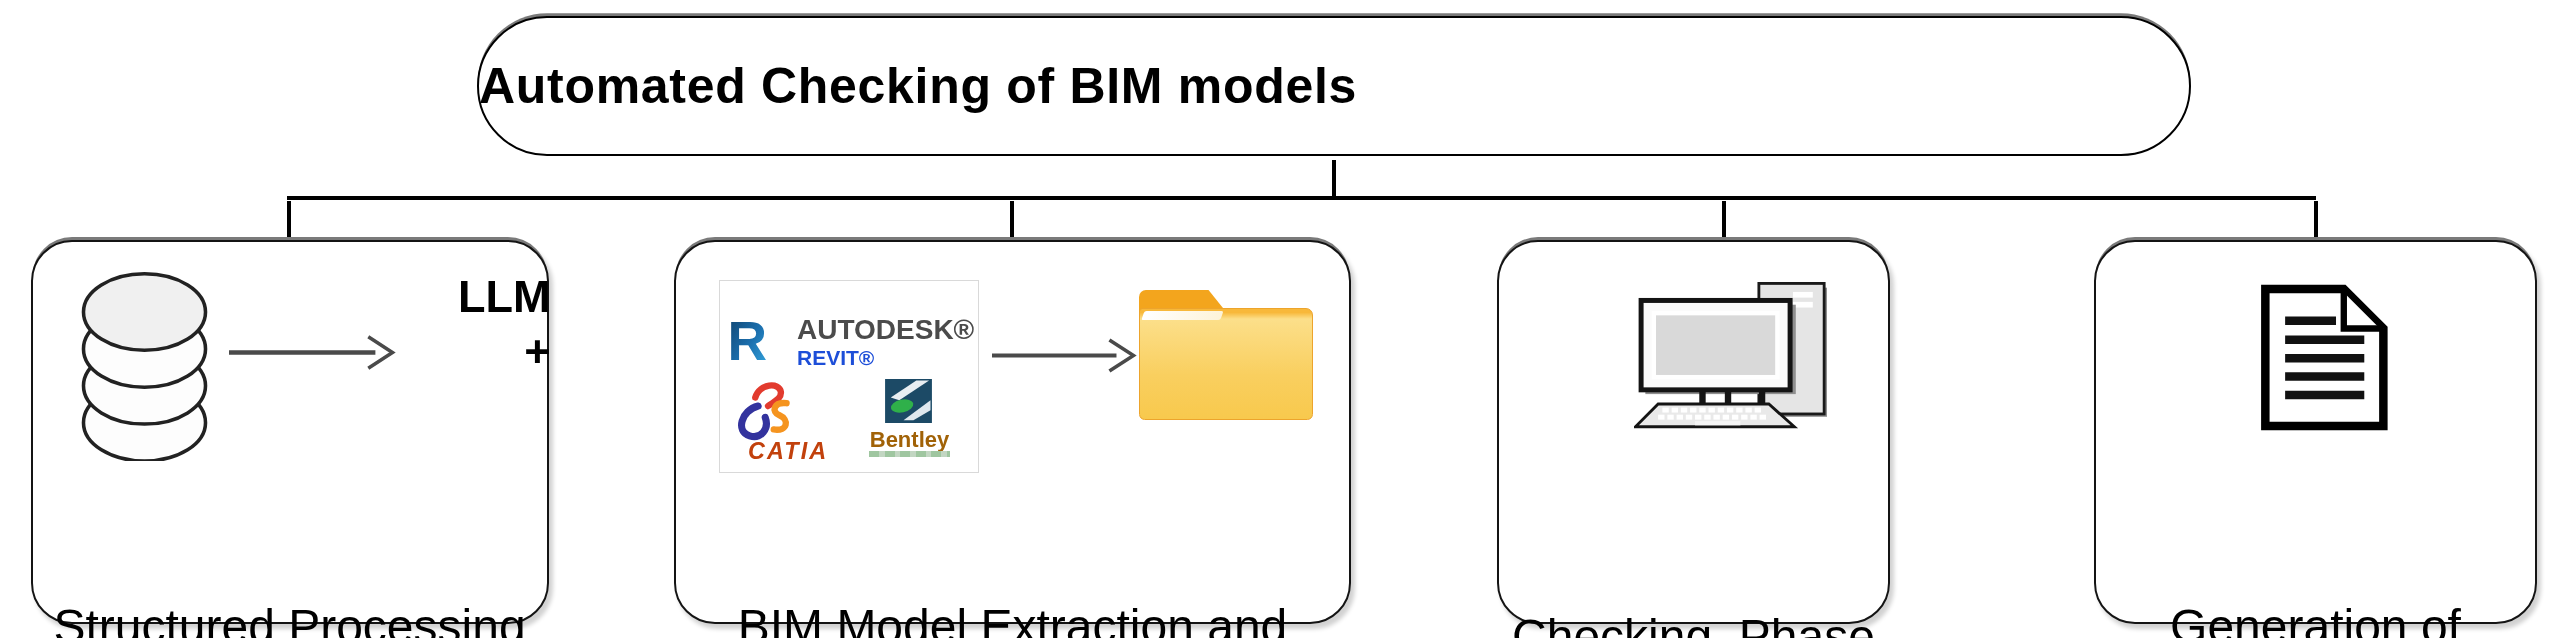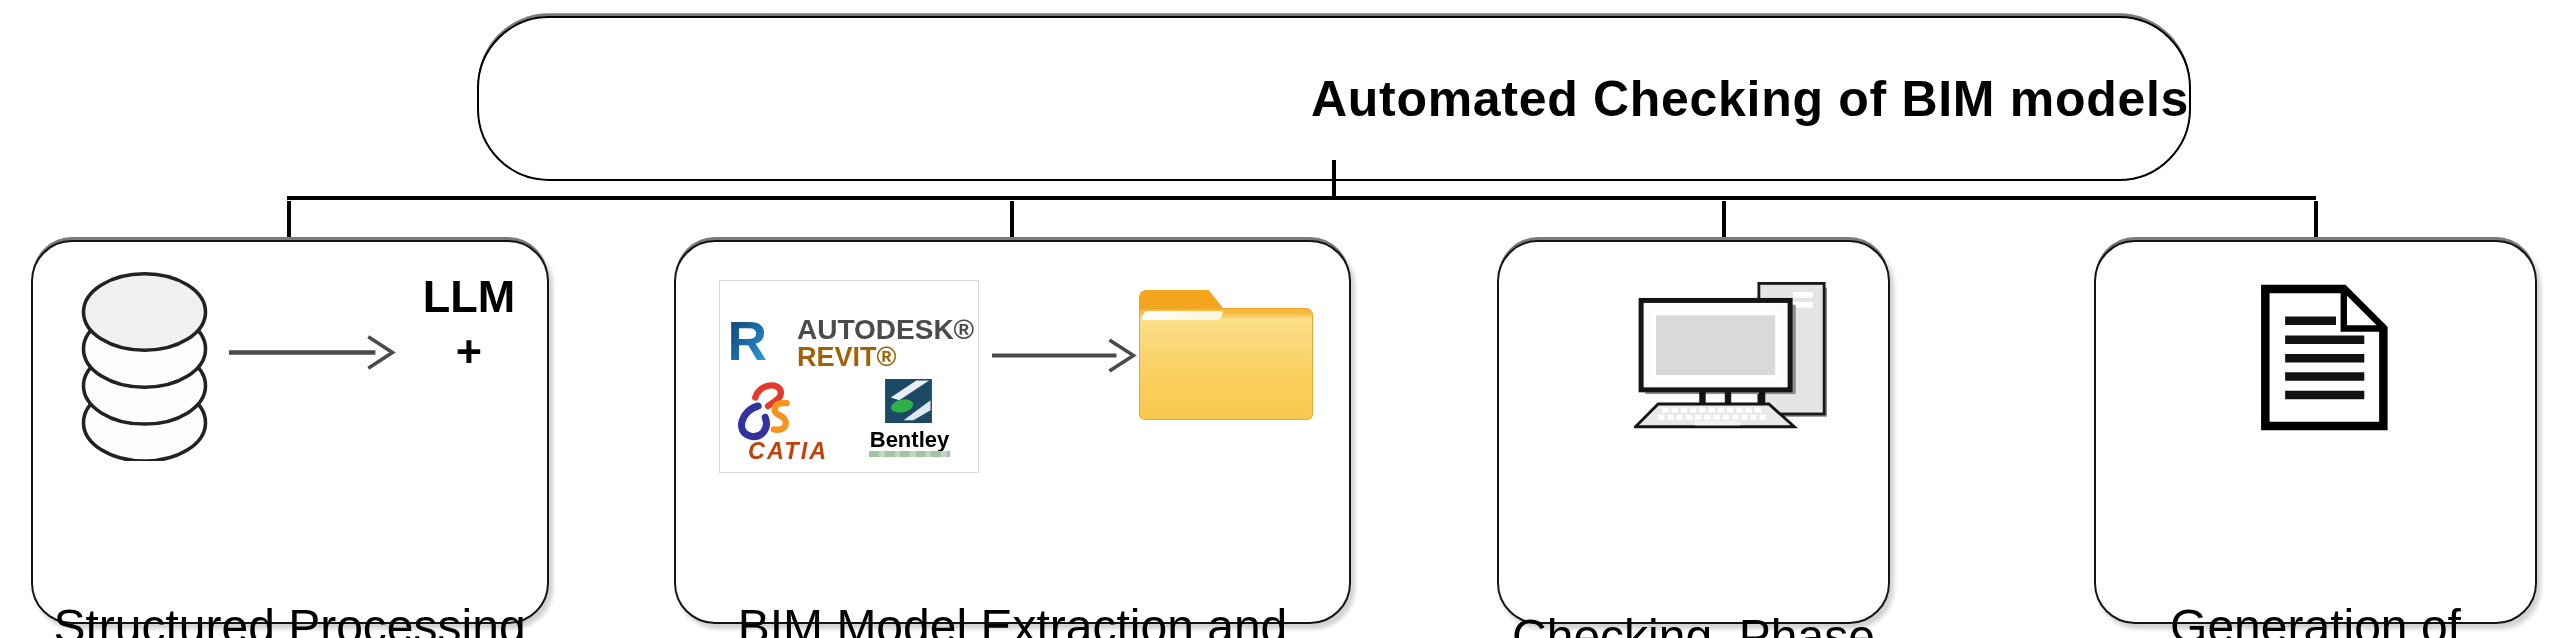--- a/index.html
+++ b/index.html
@@ -5,53 +5,53 @@
   html,body{margin:0;padding:0;background:#ffffff;}
   .canvas{position:relative;width:2576px;height:639px;background:#ffffff;overflow:hidden;
           font-family:"Liberation Sans", sans-serif;color:#000;}
 
   
   .line{position:absolute;background:#000;}
   .v{width:3.5px;}
   .h{height:4.3px;}
 
   
-  .stadium{position:absolute;left:477px;top:16.3px;width:1714px;height:165px;
+  .stadium{position:absolute;left:477px;top:16.3px;width:1714px;height:140px;
            border:2.8px solid #000;border-radius:72px;background:#fff;
            box-shadow:0 -3.5px 0 -0.7px #7a7a7a;
-           display:flex;align-items:center;justify-content:flex-end;box-sizing:border-box;}
+           display:flex;align-items:center;justify-content:flex-start;box-sizing:border-box;}
   .stadium-title{font-size:50px;font-weight:bold;letter-spacing:0.7px;}
 
   
   .node{position:absolute;top:240px;height:384px;border:2.1px solid #141414;border-radius:41px;
         background:#fff;box-sizing:border-box;
         box-shadow:0 -4.3px 0 -1.4px #7a7a7a, 3.5px 4.3px 4.3px rgba(0,0,0,0.18);}
   .node-label{position:absolute;left:0;right:0;top:250px;text-align:center;
               font-size:48px;line-height:54px;font-weight:400;white-space:pre-wrap;}
   .node--checking .node-label{top:260px;}
 
   
   .db-icon{position:absolute;left:37px;top:25.5px;}
   .arrow1{position:absolute;left:196px;top:89px;}
-  .llm-stack{position:absolute;left:355px;top:27px;width:163px;text-align:center;
+  .llm-stack{position:absolute;left:355px;top:27px;width:163px;text-align:right;
              font-size:45px;line-height:55px;font-weight:bold;}
 
   
   .logo-panel{position:absolute;left:43px;top:38px;width:260px;height:193px;background:#fff;
               border:1.4px solid #d9d9d9;box-sizing:border-box;}
   .revit-row{position:absolute;left:7px;top:34px;display:flex;align-items:flex-start;}
   .revit-text{margin-left:27px;color:#4b4b4b;font-weight:bold;}
   .autodesk-word{font-size:28px;line-height:30px;letter-spacing:0px;}
-  .revit-word{font-size:27px;line-height:25.5px;color:#a16207;}
+  .revit-word{font-size:21px;line-height:25.5px;color:#1d4ed8;}
   .catia-swirl{position:absolute;left:14px;top:98px;}
   .catia-word{position:absolute;left:28px;top:157px;font-size:23.4px;font-weight:bold;
               font-style:italic;color:#c2410c;letter-spacing:2.1px;}
   .bentley-mark{position:absolute;left:165px;top:98px;}
   .bentley-word{position:absolute;left:138px;top:146px;width:103px;text-align:center;
-                font-size:22px;font-weight:bold;color:#000000;}
+                font-size:22px;font-weight:bold;color:#a16207;}
   .bentley-tagline{position:absolute;left:149px;top:170px;width:81px;height:6.4px;
                    background:repeating-linear-gradient(90deg,#9fc6a0 0 10px,#c2d6c2 10px 15.6px);
                    filter:blur(0.7px);}
   .arrow2{position:absolute;left:316px;top:92px;}
   .folder{position:absolute;left:463px;top:48px;width:174px;height:130px;}
   .folder-tab{position:absolute;left:0;top:0;width:88px;height:23px;background:#f3a51d;
               border-radius:7px 4.3px 0 0;clip-path:polygon(0 0,79% 0,100% 100%,0 100%);}
   .folder-body{position:absolute;left:0;top:17.7px;right:0;bottom:0;
                background:linear-gradient(180deg,#f8b83a 0px,#f8b83a 3.5px,#fcdf8a 10px,#f9cf5f 60%,#f8c94d 100%);
                border:1.4px solid #eda42c;border-radius:3.5px 7px 5.7px 5.7px;box-sizing:border-box;}

